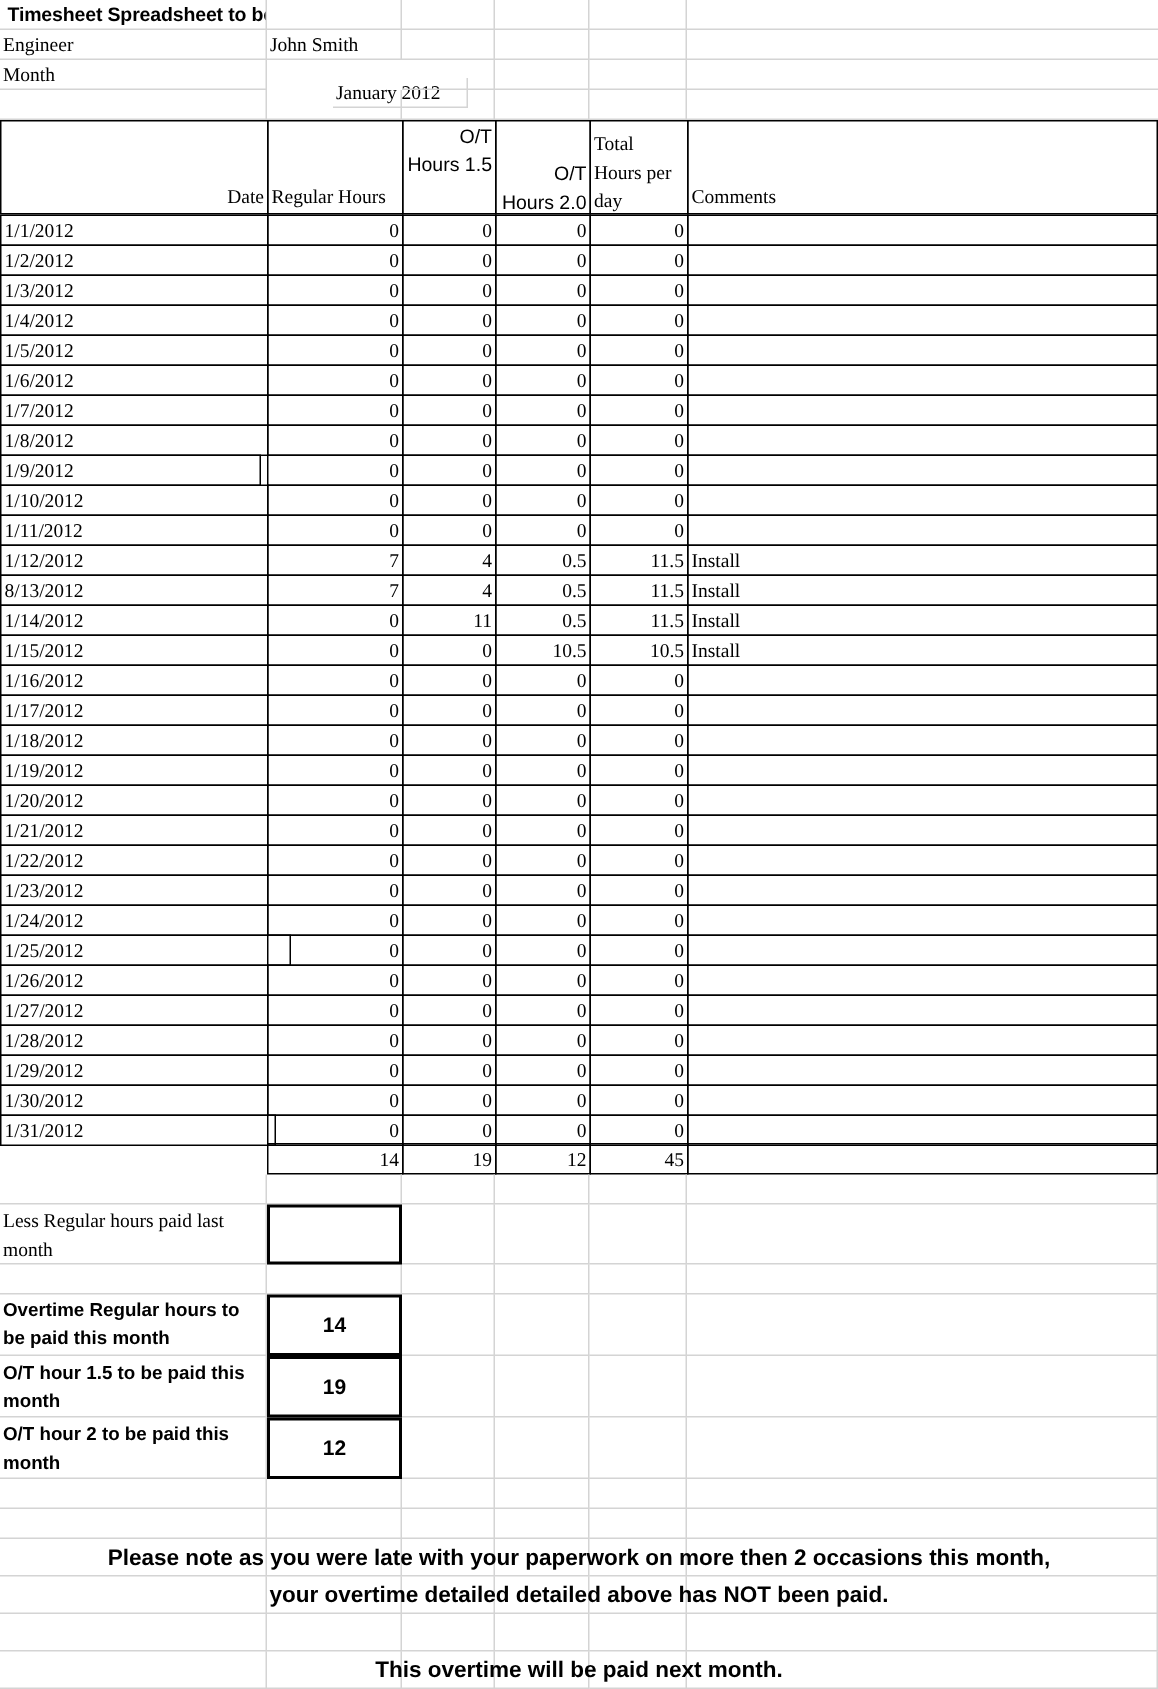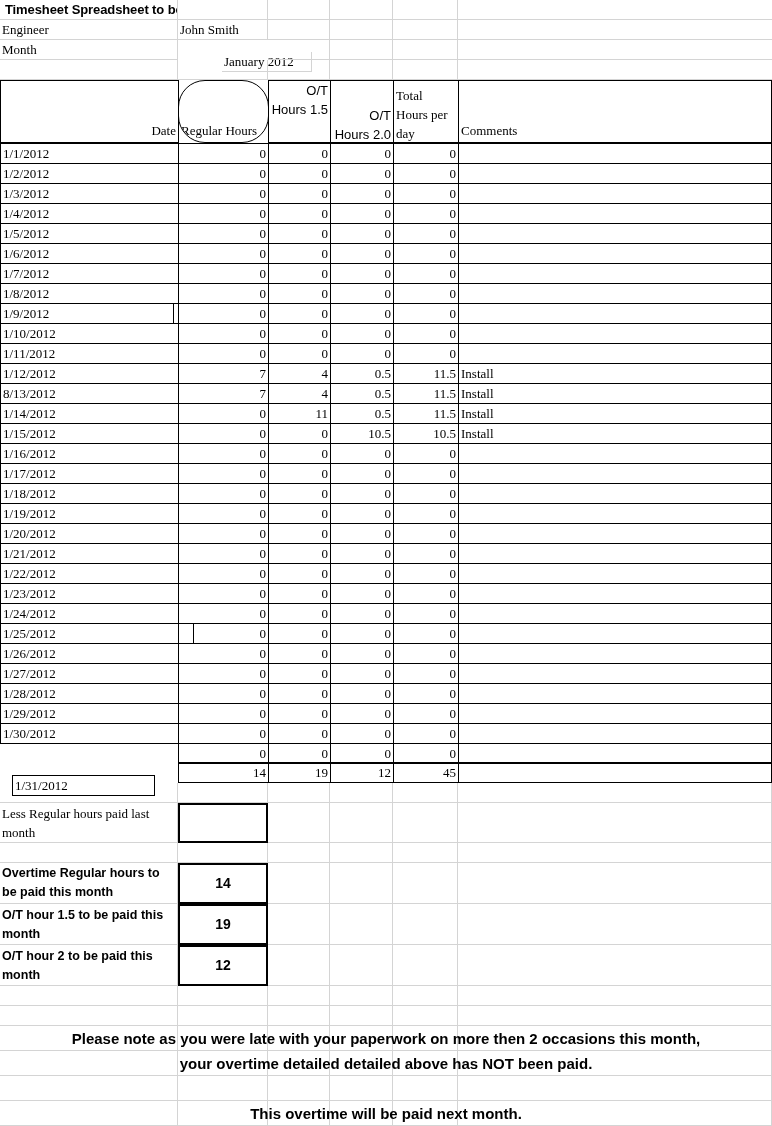--- a/index.html
+++ b/index.html
@@ -106,21 +106,21 @@
   <div class="cell gl" style="left:0;top:60px;width:178px;height:20px;"></div>
   <div class="cell gl" style="left:178px;top:60px;width:90px;height:20px;"></div>
   <div class="cell gl" style="left:268px;top:60px;width:62px;height:20px;"></div>
   <div class="cell gl" style="left:330px;top:60px;width:63px;height:20px;"></div>
   <div class="cell gl" style="left:393px;top:60px;width:65px;height:20px;"></div>
   <div class="cell gb" style="left:458px;top:60px;width:314px;height:20px;"></div>
 
   <div class="cell bk-all vb-bottom" style="left:0;top:80px;width:179px;height:63px;padding-bottom:2px;justify-content:flex-end;">
     <span>Date</span>
   </div>
-  <div class="cell bk-all wrap vb-bottom" style="left:178px;top:80px;width:91px;height:63px;padding-bottom:2px;border-radius:27px;">
+  <div class="cell bk-all wrap vb-bottom" style="left:178px;top:80px;width:91px;height:63px;padding-bottom:2px;">
     <span>Regular Hours</span>
   </div>
   <div class="cell bk-all wrap sans num vb-bottom" style="left:268px;top:80px;width:63px;height:63px;padding-bottom:2px;display:block;">
     <span>O/T Hours 1.5</span>
   </div>
   <div class="cell bk-all wrap sans num" style="left:330px;top:80px;width:64px;height:63px;padding-bottom:2px;padding-top:25px;">
     <span>O/T Hours 2.0</span>
   </div>
   <div class="cell bk-all wrap" style="left:393px;top:80px;width:66px;height:63px;padding-top:5px;">
     <span>Total Hours per day</span>
@@ -663,21 +663,21 @@
       </div>
       <div class="cell bk-all vb-mid" style="left:330px;top:723px;width:64px;height:21px;text-align:right;justify-content:flex-end;">
         <span>0</span>
       </div>
       <div class="cell bk-all vb-mid" style="left:393px;top:723px;width:66px;height:21px;text-align:right;justify-content:flex-end;">
         <span>0</span>
       </div>
       <div class="cell bk-all vb-mid" style="left:458px;top:723px;width:314px;height:21px;text-align:left;">
         <span></span>
       </div>
-      <div class="cell bk-all vb-mid" style="left:12px;top:743px;width:143px;height:21px;text-align:left;margin-top:32px;">
+      <div class="cell bk-all vb-mid" style="left:0px;top:743px;width:184px;height:21px;text-align:left;">
         <span>1/31/2012</span>
       </div>
       <div class="cell bk-all vb-mid" style="left:178px;top:743px;width:91px;height:21px;text-align:right;justify-content:flex-end;">
         <span>0</span>
       </div>
       <div class="cell bk-all vb-mid" style="left:268px;top:743px;width:63px;height:21px;text-align:right;justify-content:flex-end;">
         <span>0</span>
       </div>
       <div class="cell bk-all vb-mid" style="left:330px;top:743px;width:64px;height:21px;text-align:right;justify-content:flex-end;">
         <span>0</span>

